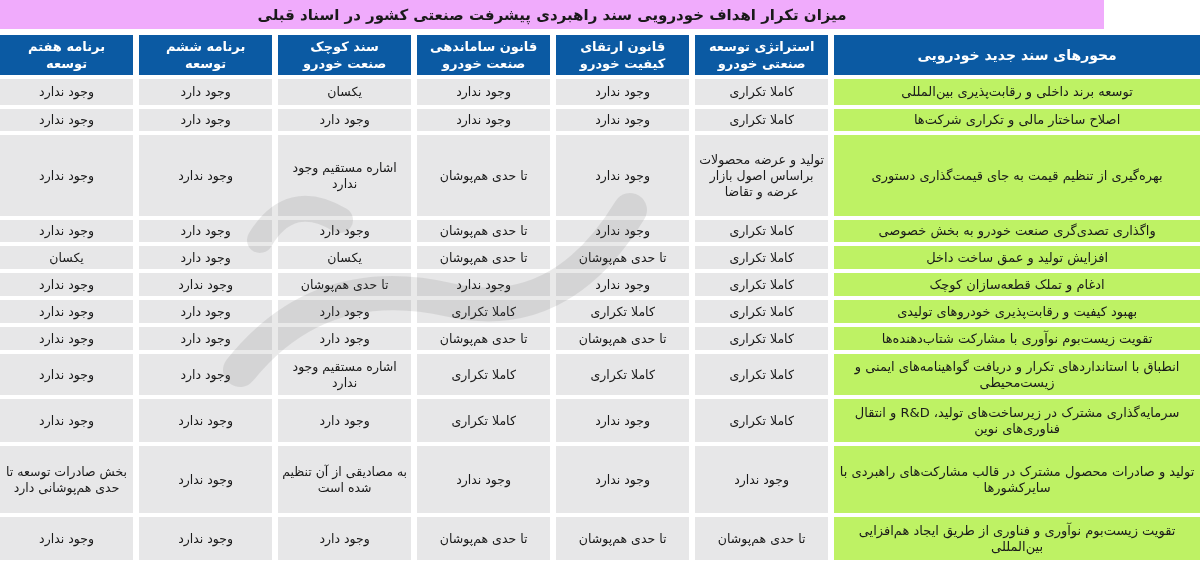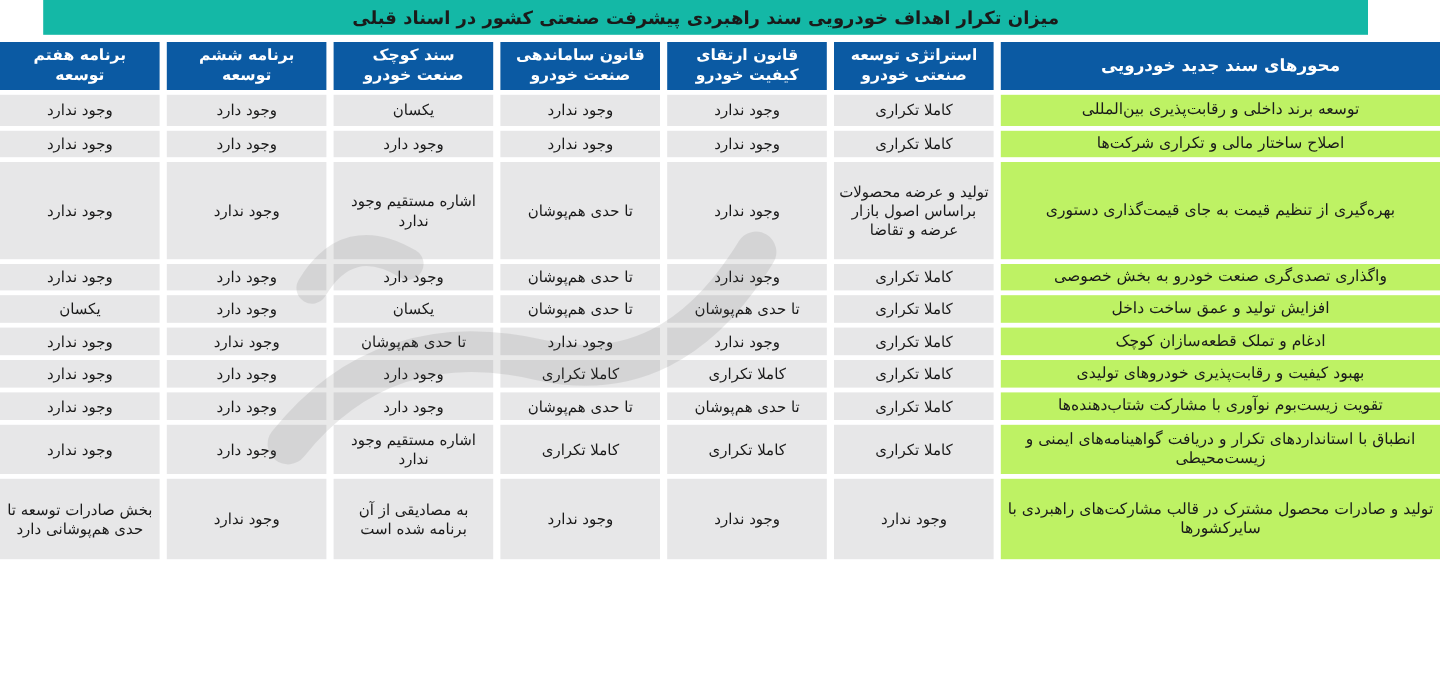--- a/index.html
+++ b/index.html
@@ -1,21 +1,21 @@
 <!DOCTYPE html>
 <html><head>
   <meta charset="utf-8">
   <style>
     * { box-sizing: border-box; margin: 0; padding: 0; }
     html, body { width: 1200px; height: 574px; overflow: hidden; background: #ffffff; }
     body { font-family: "DejaVu Sans", sans-serif; position: relative; }
     .title-bar {
       position: absolute; left: 0; top: 0; width: 1104px; height: 29px;
-      background: #14b8a6; display: flex; align-items: center; justify-content: center;
-      direction: rtl; font-weight: bold; font-size: 15px; color: #1a1a1a; margin-left: 36px;
+      background: #f0abfc; display: flex; align-items: center; justify-content: center;
+      direction: rtl; font-weight: bold; font-size: 15px; color: #1a1a1a;
     }
     .watermark {
       position: absolute; left: 200px; top: 150px; width: 460px; height: 260px;
       pointer-events: none; opacity: 0.12; z-index: 2;
     }
     table.grid {
       position: absolute; left: 0; top: 31px; width: 1200px;
       border-collapse: separate; border-spacing: 6px 4px; direction: rtl;
       margin-left: -6px; width: 1212px; z-index: 1;
     }
@@ -147,23 +147,41 @@
       </tr>
       <tr style="height: 41px;">
         <td class="axis">انطباق با استانداردهای تکرار و دریافت گواهینامه‌های ایمنی و زیست‌محیطی</td>
         <td>کاملا تکراری</td>
         <td>کاملا تکراری</td>
         <td>کاملا تکراری</td>
         <td>اشاره مستقیم وجود ندارد</td>
         <td>وجود دارد</td>
         <td>وجود ندارد</td>
       </tr>
+      <tr style="height: 43px;">
+        <td class="axis">سرمایه‌گذاری مشترک در زیرساخت‌های تولید، R&amp;D و انتقال فناوری‌های نوین</td>
+        <td>کاملا تکراری</td>
+        <td>وجود ندارد</td>
+        <td>کاملا تکراری</td>
+        <td>وجود دارد</td>
+        <td>وجود ندارد</td>
+        <td>وجود ندارد</td>
+      </tr>
       <tr style="height: 67px;">
         <td class="axis">تولید و صادرات محصول مشترک در قالب مشارکت‌های راهبردی با سایرکشورها</td>
         <td>وجود ندارد</td>
         <td>وجود ندارد</td>
         <td>وجود ندارد</td>
-        <td>به مصادیقی از آن برنامه شده است</td>
+        <td>به مصادیقی از آن تنظیم شده است</td>
         <td>وجود ندارد</td>
         <td>بخش صادرات توسعه تا حدی هم‌پوشانی دارد</td>
+      </tr>
+      <tr style="height: 43px;">
+        <td class="axis">تقویت زیست‌بوم نوآوری و فناوری از طریق ایجاد هم‌افزایی بین‌المللی</td>
+        <td>تا حدی هم‌پوشان</td>
+        <td>تا حدی هم‌پوشان</td>
+        <td>تا حدی هم‌پوشان</td>
+        <td>وجود دارد</td>
+        <td>وجود ندارد</td>
+        <td>وجود ندارد</td>
       </tr>
     </tbody>
 </table>
 
 </body></html>

